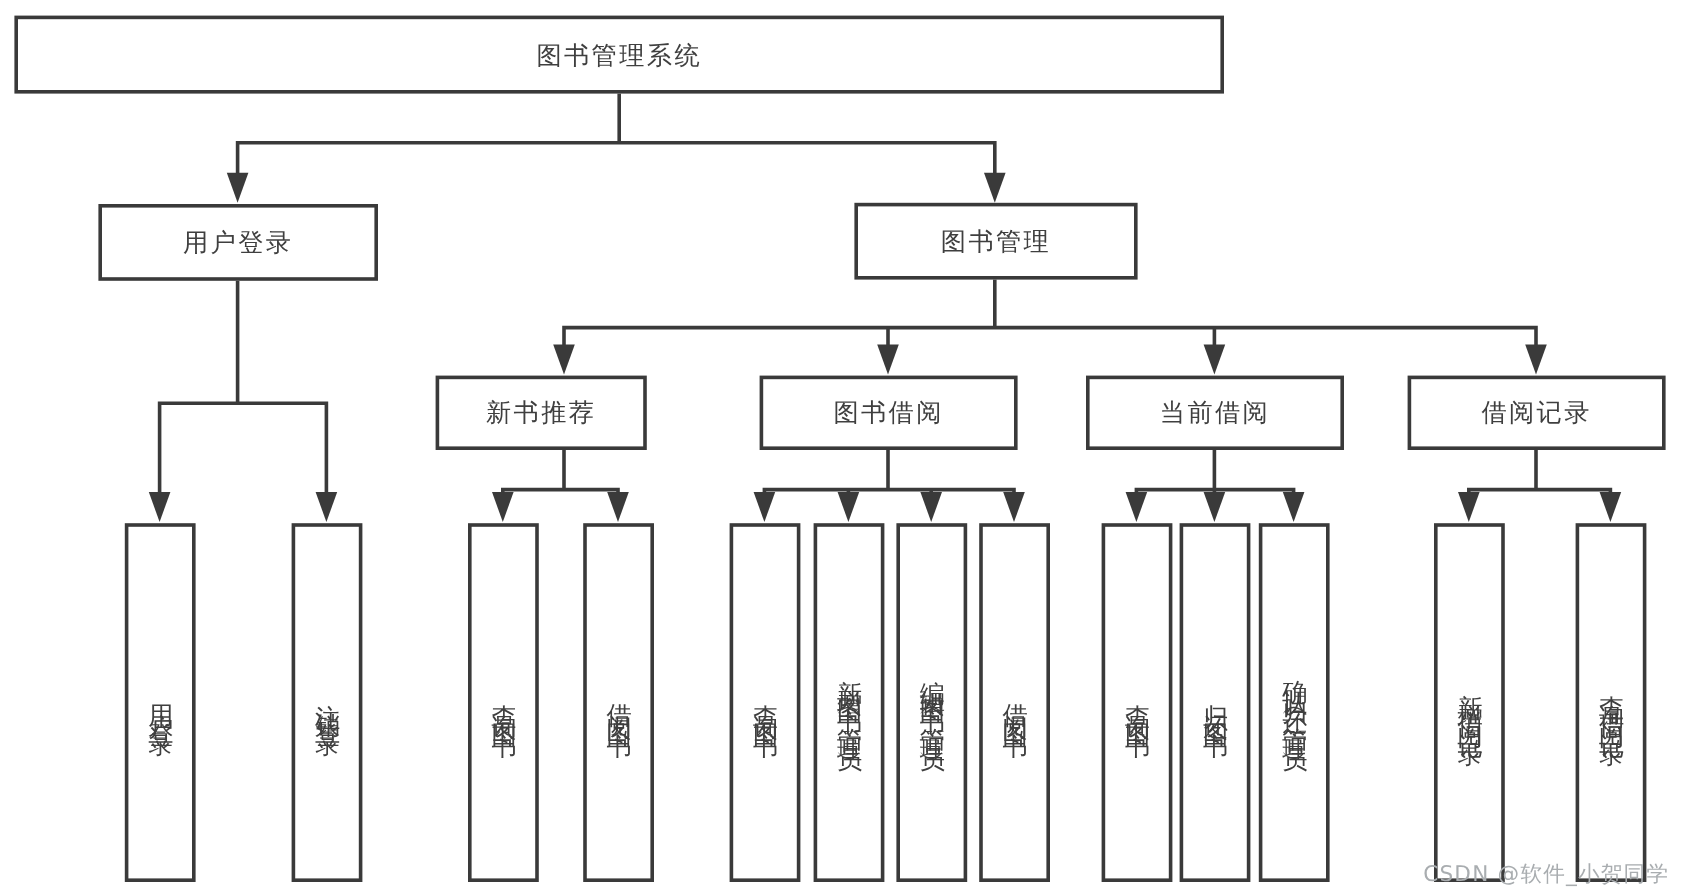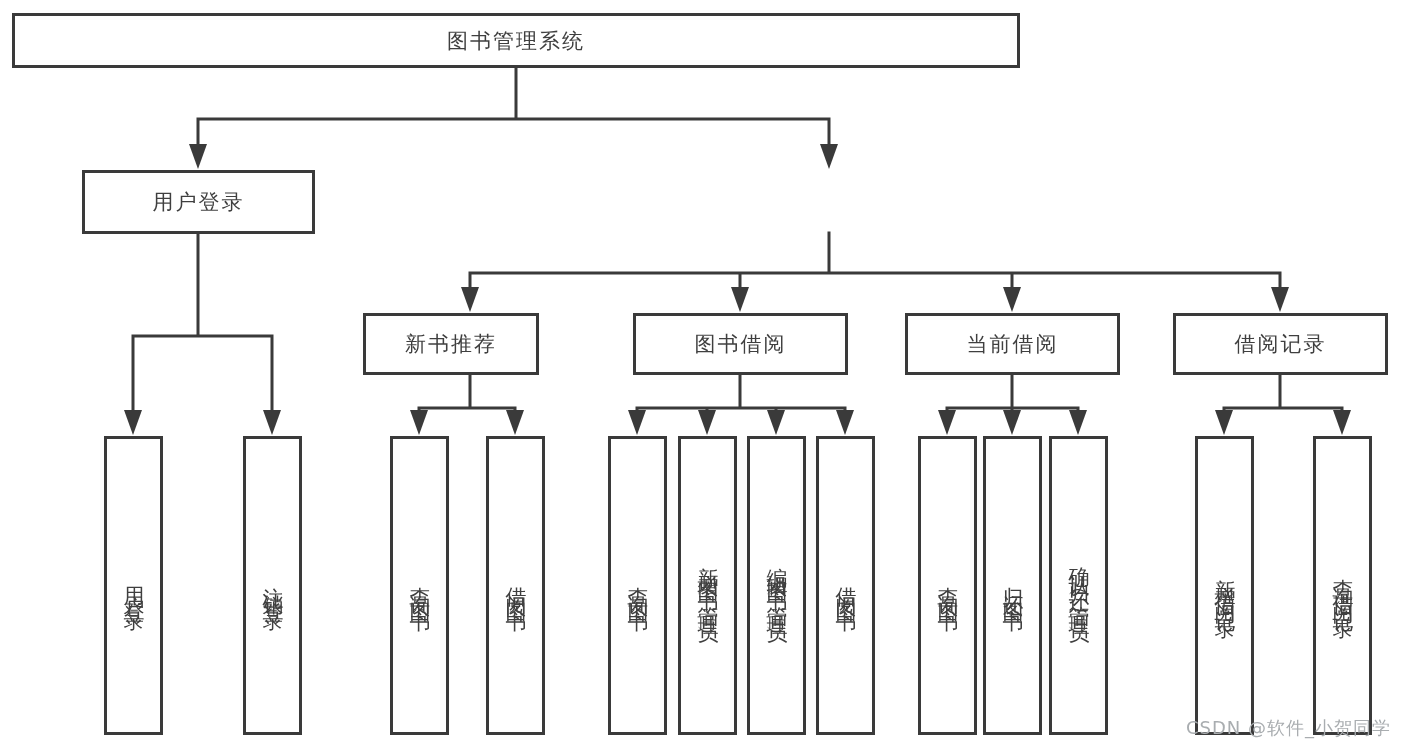--- a/index.html
+++ b/index.html
@@ -59,21 +59,21 @@
     top: 716px;
     right: 14px;
     font-size: 18px;
     letter-spacing: 1px;
     color: var(--watermark-color, #a9adb0);
     z-index: 3;
     white-space: nowrap;
     margin-left: 15px;
   }
   
-  .n-root { left: 12px;  top: 13px;  width: 1008px; height: 55px; }
+  .n-root { left: 12px;  top: 13px;  width: 1008px; height: 65px; }
   .n-l2a  { left: 82px;  top: 170px; width: 233px;  height: 64px; }
   .n-l2b  { left: 712px; top: 169px; width: 236px;  height: 64px; }
   .n-l3a  { left: 363px; top: 313px; width: 176px;  height: 62px; }
   .n-l3b  { left: 633px; top: 313px; width: 215px;  height: 62px; }
   .n-l3c  { left: 905px; top: 313px; width: 215px;  height: 62px; }
   .n-l3d  { left: 1173px;top: 313px; width: 215px;  height: 62px; }
   .leaf   { top: 436px; width: 59px; height: 299px; }
   .n-a1 { left: 104px; }  .n-a2 { left: 243px; }
   .n-b1 { left: 390px; }  .n-b2 { left: 486px; }
   .n-c1 { left: 608px; }  .n-c2 { left: 678px; }
@@ -122,20 +122,23 @@
     <polygon class="arrowhead" points="1215,410 1233,410 1224,435"></polygon>
     <polygon class="arrowhead" points="1333,410 1351,410 1342,435"></polygon>
   </svg>
 
   <div class="node n-root">
     <span class="hlabel">图书管理系统</span>
   </div>
 
   <div class="node n-l2a">
     <span class="hlabel">用户登录</span>
+  </div>
+  <div class="node n-l2b">
+    <span class="hlabel">图书管理</span>
   </div>
 
   <div class="node n-l3a">
     <span class="hlabel">新书推荐</span>
   </div>
   <div class="node n-l3b">
     <span class="hlabel">图书借阅</span>
   </div>
   <div class="node n-l3c">
     <span class="hlabel">当前借阅</span>

